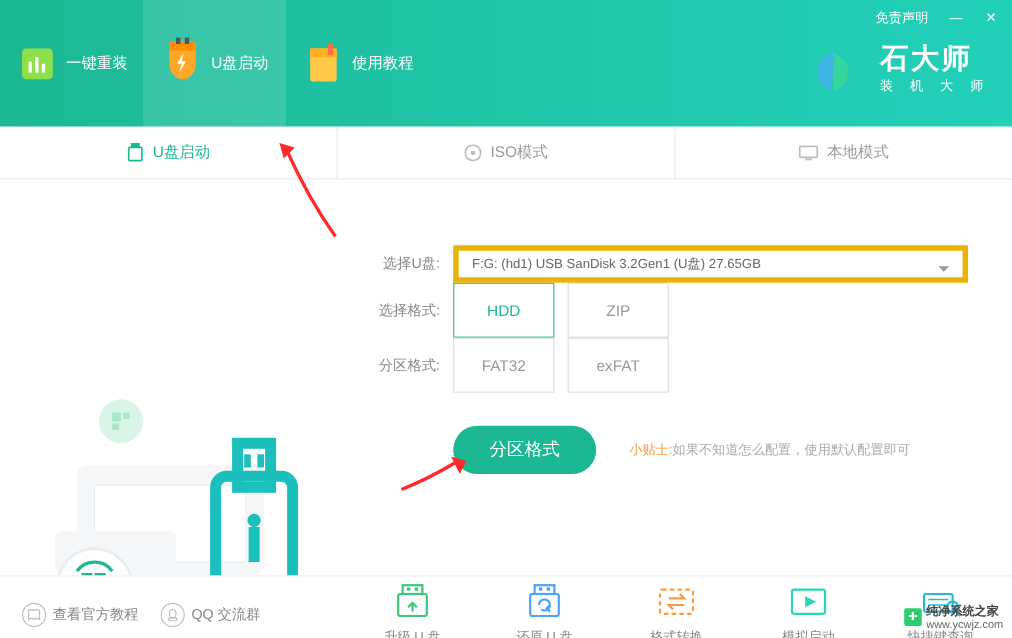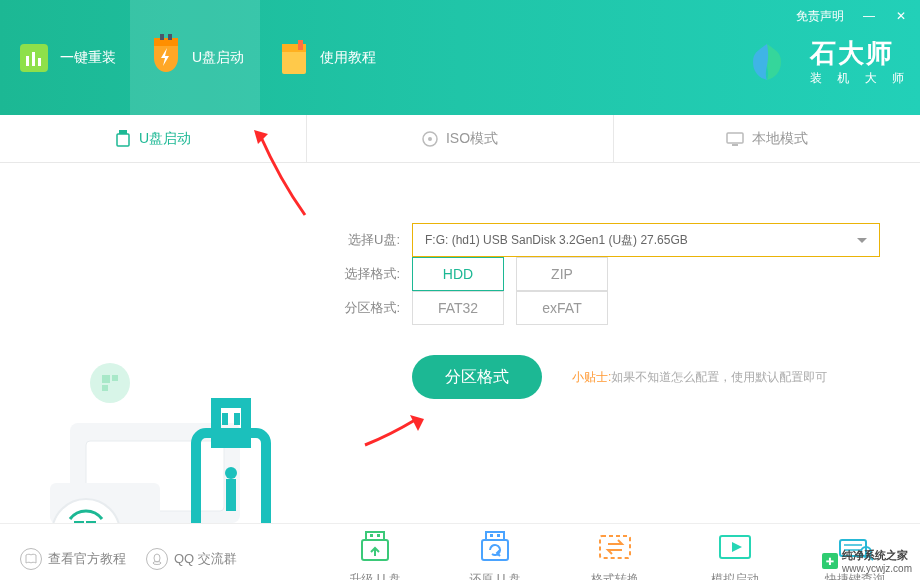--- a/index.html
+++ b/index.html
@@ -5,38 +5,38 @@
 html,body{margin:0;padding:0;width:920px;height:580px;font-family:"Microsoft YaHei","PingFang SC",Arial,sans-serif;background:#fff;overflow:hidden;position:relative}
 *{box-sizing:border-box}
 .header{height:115px;background:linear-gradient(90deg,#1cb894 0%,#20c5a8 50%,#22d0b8 100%);position:relative;display:flex}
 .topbar{position:absolute;top:0;right:0;height:28px;display:flex;align-items:center;gap:18px;padding:4px 12px 0 0;color:#fff;font-size:12px}
 .topbar span{cursor:pointer}
 .winbtn{width:14px;height:14px;display:flex;align-items:center;justify-content:center;cursor:pointer}
 .navtabs{display:flex;height:100%}
 .navtab{width:130px;display:flex;flex-direction:row;align-items:center;justify-content:center;color:#fff;font-size:14px;cursor:pointer;gap:6px}
 .navtab.active{background:rgba(255,255,255,0.12)}
 .nicon{width:40px;height:48px;display:flex;align-items:center;justify-content:center}
-.brand{position:absolute;right:10px;top:40px;display:flex;align-items:flex-start;gap:21px;color:#fff}
+.brand{position:absolute;right:20px;top:40px;display:flex;align-items:flex-end;gap:21px;color:#fff}
 .brand-logo{width:44px;height:44px;display:flex;align-items:center;justify-content:center}
 .brand-txt{display:flex;flex-direction:column}
 .brand-title{font-size:26px;font-weight:600;letter-spacing:2px;line-height:1}
 .brand-sub{font-size:12px;letter-spacing:6px;margin-top:4px}
 .subnav{height:48px;border-bottom:1px solid #e8e8e8;display:flex}
 .subtab{flex:1;display:flex;align-items:center;justify-content:center;gap:8px;font-size:14px;color:#999;cursor:pointer;border-right:1px solid #e8e8e8}
 .subtab:last-child{border-right:none}
 .subtab.active{color:#1cb894}
 .main{display:flex;height:360px}
 .leftdecor{width:310px;position:relative}
 .form{flex:1;padding:60px 40px 0 10px}
 .row{display:flex;align-items:center;}
 .label{width:80px;font-size:13px;color:#888;text-align:right;margin-right:12px}
-.select{flex:1;max-width:510px;height:34px;border:1px solid #eab308;display:flex;align-items:center;padding:0 12px;font-size:12px;color:#666;position:relative;cursor:pointer}
+.select{flex:1;max-width:510px;height:34px;border:5px solid #eab308;display:flex;align-items:center;padding:0 12px;font-size:12px;color:#666;position:relative;cursor:pointer}
 .select::after{content:"";position:absolute;right:12px;top:14px;border:5px solid transparent;border-top-color:#999}
 .btns{display:flex;gap:12px}
-.optbtn{width:92px;height:34px;border:1px solid #ddd;display:flex;align-items:center;justify-content:center;font-size:14px;color:#999;cursor:pointer}
+.optbtn{width:92px;height:50px;border:1px solid #ddd;display:flex;align-items:center;justify-content:center;font-size:14px;color:#999;cursor:pointer}
 .optbtn.sel{border-color:#1cb894;color:#1cb894}
 .startrow{display:flex;align-items:center;margin-top:30px}
 .startbtn{width:130px;height:44px;background:#1cb894;color:#fff;border-radius:22px;display:flex;align-items:center;justify-content:center;font-size:16px;cursor:pointer;margin-left:92px}
 .tip{margin-left:30px;font-size:12px}
 .tip-label{color:#ff9933}
 .tip-text{color:#aaa}
 .footer{height:70px;border-top:1px solid #eee;display:flex;align-items:center;padding:0 20px;gap:20px}
 .footlink{display:flex;align-items:center;gap:6px;font-size:13px;color:#888;cursor:pointer}
 .footicon{width:22px;height:22px;border:1.5px solid #bbb;border-radius:50%;display:flex;align-items:center;justify-content:center;font-size:11px;color:#bbb}
 .footright{margin-left:auto;display:flex;gap:30px}

